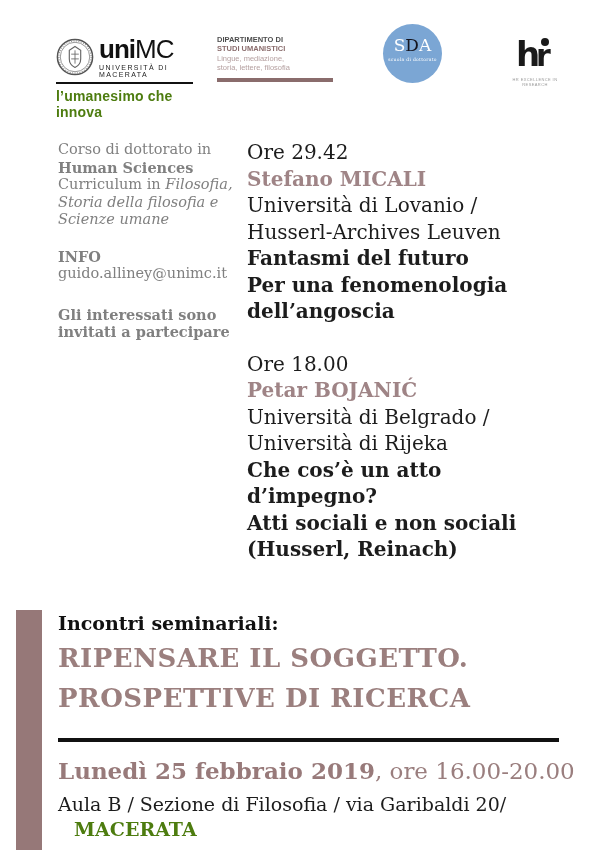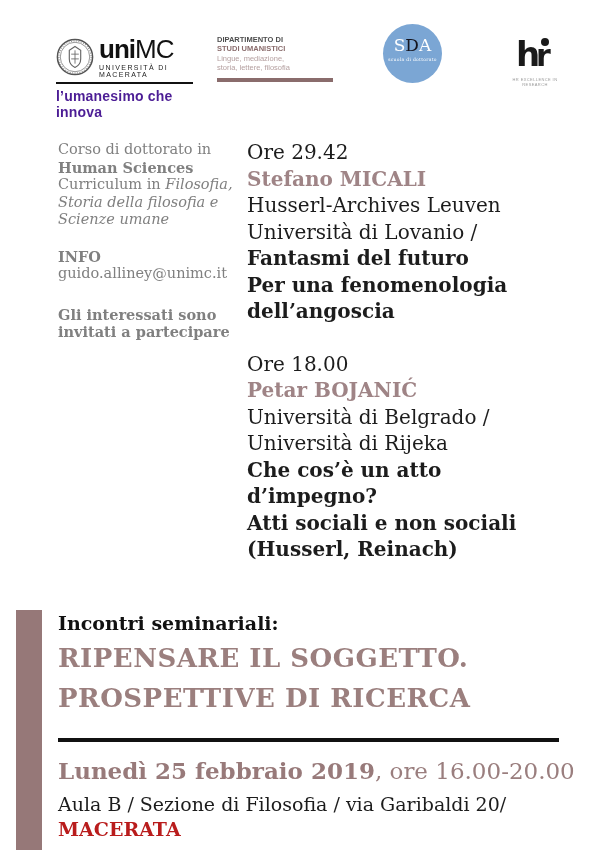--- a/index.html
+++ b/index.html
@@ -11,21 +11,21 @@
   
   .unimc { position:absolute; left:56px; top:36px; width:140px; }
   .unimc-row { display:flex; align-items:center; }
   .unimc-seal { width:38px; height:38px; flex:0 0 38px; }
   .unimc-word { margin-left:5px; font-family:"Liberation Sans", sans-serif; line-height:1; }
   .unimc-big { font-size:26px; letter-spacing:-1px; color:#111; }
   .unimc-big .heavy { font-weight:900; }
   .unimc-big .light { font-weight:500; }
   .unimc-sub { font-size:7px; letter-spacing:1.4px; color:#222; margin-top:2px; font-weight:500; }
   .unimc-line { height:2px; background:#111; margin-top:4px; width:137px; }
-  .unimc-tag { font-family:"Liberation Sans", sans-serif; font-weight:bold; font-size:14px; color:#4c1d95; margin-top:4px; letter-spacing:0.2px; }
+  .unimc-tag { font-family:"Liberation Sans", sans-serif; font-weight:bold; font-size:14px; color:#4d7c0f; margin-top:4px; letter-spacing:0.2px; }
 
   .dept { position:absolute; left:217px; top:35px; width:118px; font-family:"Liberation Sans", sans-serif; }
   .dept-l1 { font-size:7.5px; font-weight:bold; color:#4d4d4d; line-height:1.25; }
   .dept-l2 { font-size:7.5px; font-weight:bold; color:#8a6c6c; line-height:1.25; }
   .dept-l3 { font-size:7.5px; color:#b5a0a0; line-height:1.25; }
   .dept-bar { height:4px; background:#8a6c6c; margin-top:5px; width:116px; }
 
   .sda { position:absolute; left:383px; top:24px; width:59px; height:59px; border-radius:50%;
          background:#7ba6d4; text-align:center; }
   .sda-letters { font-family:"DejaVu Serif", serif; font-size:17px; line-height:1; margin-top:13px; }
@@ -53,21 +53,21 @@
 
   
   .side-bar { position:absolute; left:16px; top:610px; width:26px; height:240px; background:#967878; }
   .footer { position:absolute; left:58px; top:612px; width:520px; }
   .kicker { font-size:19px; font-weight:bold; color:#111; line-height:23px; }
   .big-title { font-size:26px; font-weight:bold; color:#9b7f7e; line-height:40px; margin-top:3px; letter-spacing:0.5px; }
   .rule { height:3.5px; background:#111; width:501px; margin-top:20px; }
   .date-line { margin-top:15px; font-size:23px; color:#9a7e7e; line-height:28px; }
   .date-line .b { font-weight:bold; color:#987a7a;text-align:right; }
   .venue { margin-top:7px; font-size:19px; color:#1c1c1c; line-height:25px; }
-  .city { font-size:19px; font-weight:bold; color:#b91c1c; line-height:25px; }
+  .city { font-size:19px; font-weight:bold; color:#4d7c0f; line-height:25px;margin-left:16px; }
 </style>
 </head>
 <body>
 
 <div class="page">
 
   <div class="unimc">
     <div class="unimc-row">
       <svg class="unimc-seal" viewBox="0 0 40 40">
         <circle cx="20" cy="20" r="18.5" fill="none" stroke="#555" stroke-width="1.6"></circle>
@@ -122,22 +122,22 @@
     <div class="sb-note">
       <div>Gli interessati sono</div>
       <div>invitati a partecipare</div>
     </div>
   </div>
 
   <div class="main">
     <div class="session">
       <div>Ore 29.42</div>
       <div class="speaker">Stefano MICALI</div>
+      <div>Università di Lovanio /</div>
       <div>Husserl-Archives Leuven</div>
-      <div>Università di Lovanio /</div>
       <div class="talk-title">Fantasmi del futuro</div>
       <div class="talk-title">Per una fenomenologia</div>
       <div class="talk-title">dell’angoscia</div>
     </div>
     <div class="session">
       <div>Ore 18.00</div>
       <div class="speaker">Petar BOJANIĆ</div>
       <div>Università di Belgrado /</div>
       <div>Università di Rijeka</div>
       <div class="talk-title">Che cos’è un atto d’impegno?</div>

